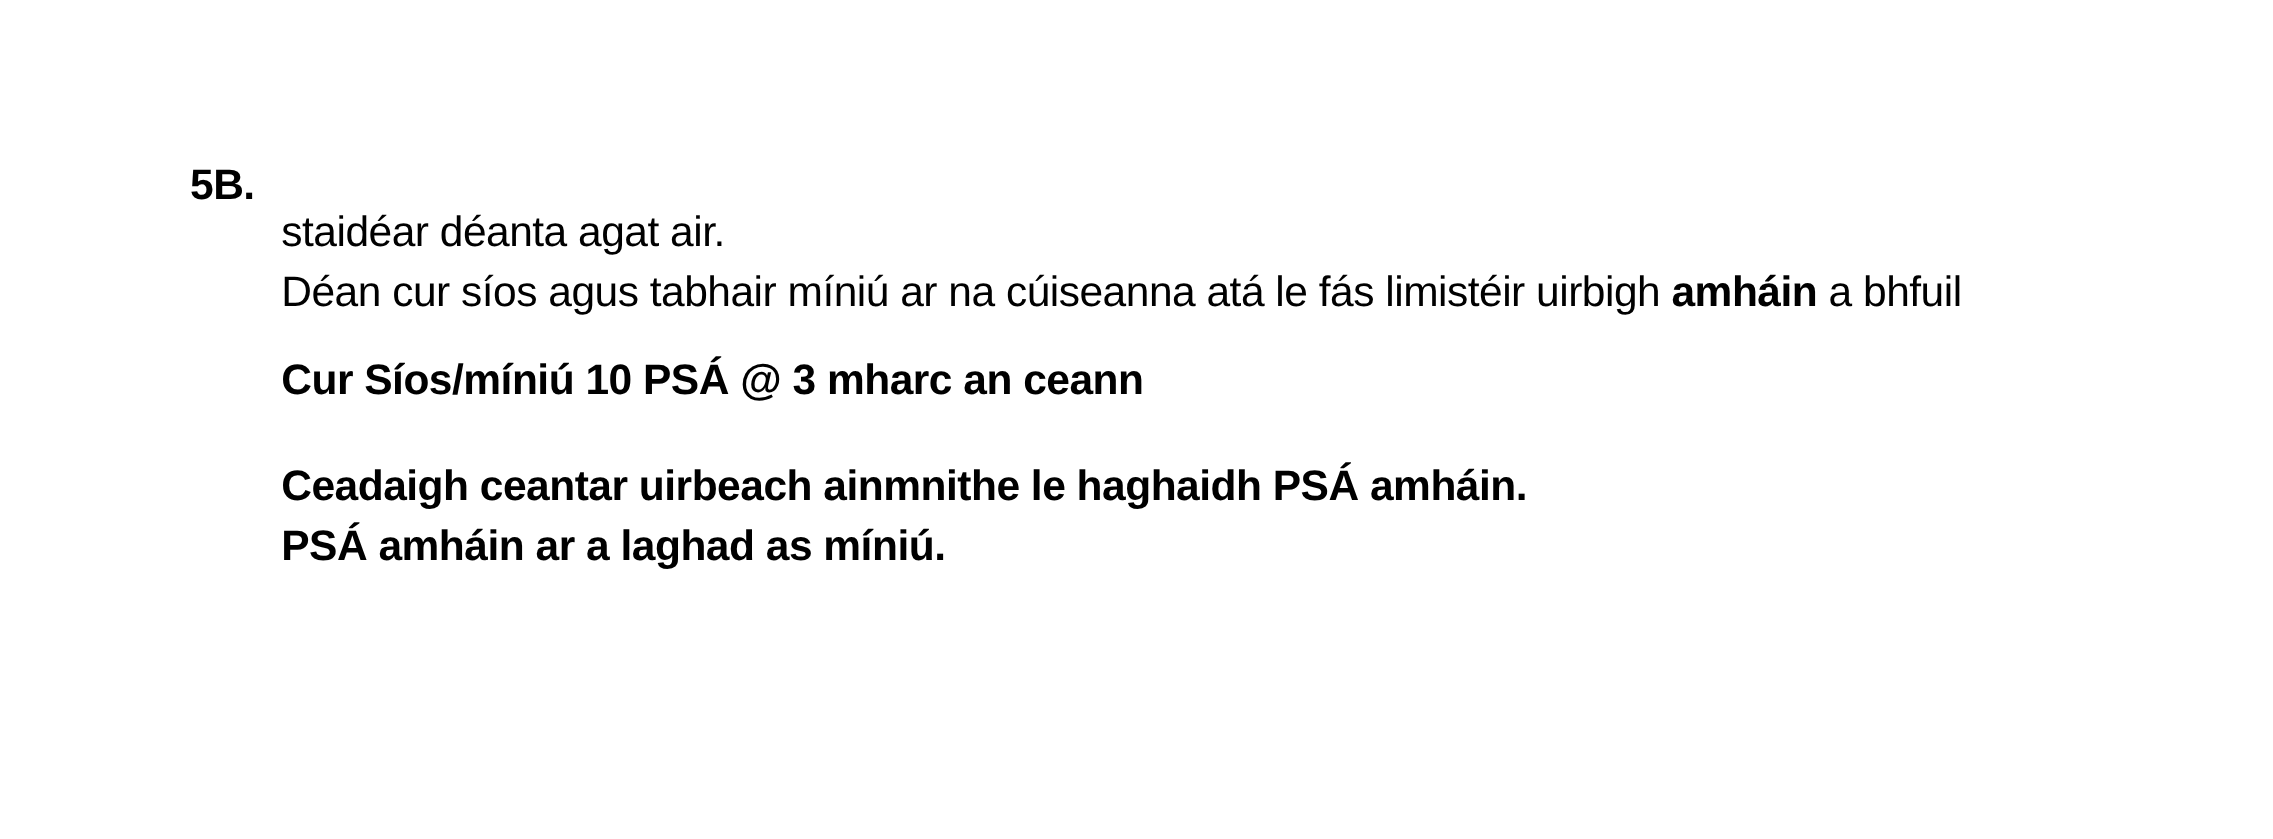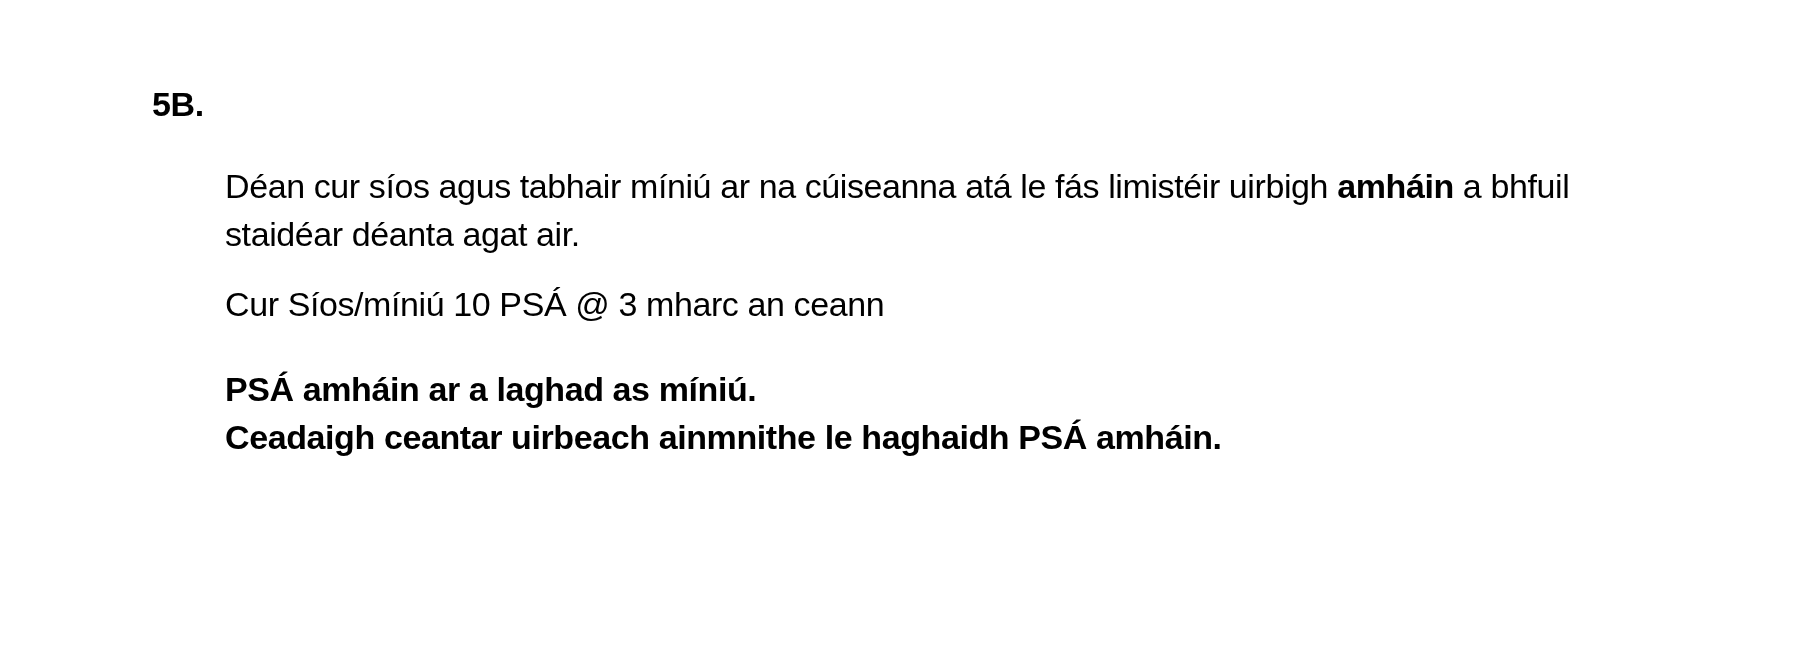--- a/index.html
+++ b/index.html
@@ -27,38 +27,39 @@
     position: absolute;
     left: 152px;
     top: 80px;
     display: flex;
     align-items: baseline;
     font-weight: bold;
   }
   .qnum {
     width: 73px;
     flex: 0 0 73px;
+    margin-top: 44px;
   }
   .para {
     position: absolute;
     left: 225px;
     top: 162px;
     width: 1430px;
   }
   .para .line {
     white-space: nowrap;
   }
   .bold-inline {
     font-weight: bold;
   }
   .marking-line {
     position: absolute;
     left: 225px;
     top: 280px;
-    font-weight: normal;
+    font-weight: bold;
     white-space: nowrap;
   }
   .notes {
     position: absolute;
     left: 225px;
     top: 365px;
     font-weight: bold;
   }
   .notes .line {
     white-space: nowrap;
@@ -75,25 +76,25 @@
 </head>
 <body>
 
 <div class="page">
 
   <div class="heading-row">
     <span class="qnum">5B.</span>
   </div>
 
   <div class="para">
+    <div class="line">staidéar déanta agat air.</div>
     <div class="line"><span>Déan cur síos agus tabhair míniú ar na cúiseanna atá le fás limistéir uirbigh </span><span class="bold-inline">amháin</span><span> a bhfuil</span></div>
-    <div class="line">staidéar déanta agat air.</div>
   </div>
 
   <div class="marking-line">Cur Síos/míniú 10 PSÁ @ 3 mharc an ceann</div>
 
   <div class="notes">
+    <div class="line">Ceadaigh ceantar uirbeach ainmnithe le haghaidh PSÁ amháin.</div>
     <div class="line">PSÁ amháin ar a laghad as míniú.</div>
-    <div class="line">Ceadaigh ceantar uirbeach ainmnithe le haghaidh PSÁ amháin.</div>
   </div>
 
 
 </div>
 
 </body></html>

